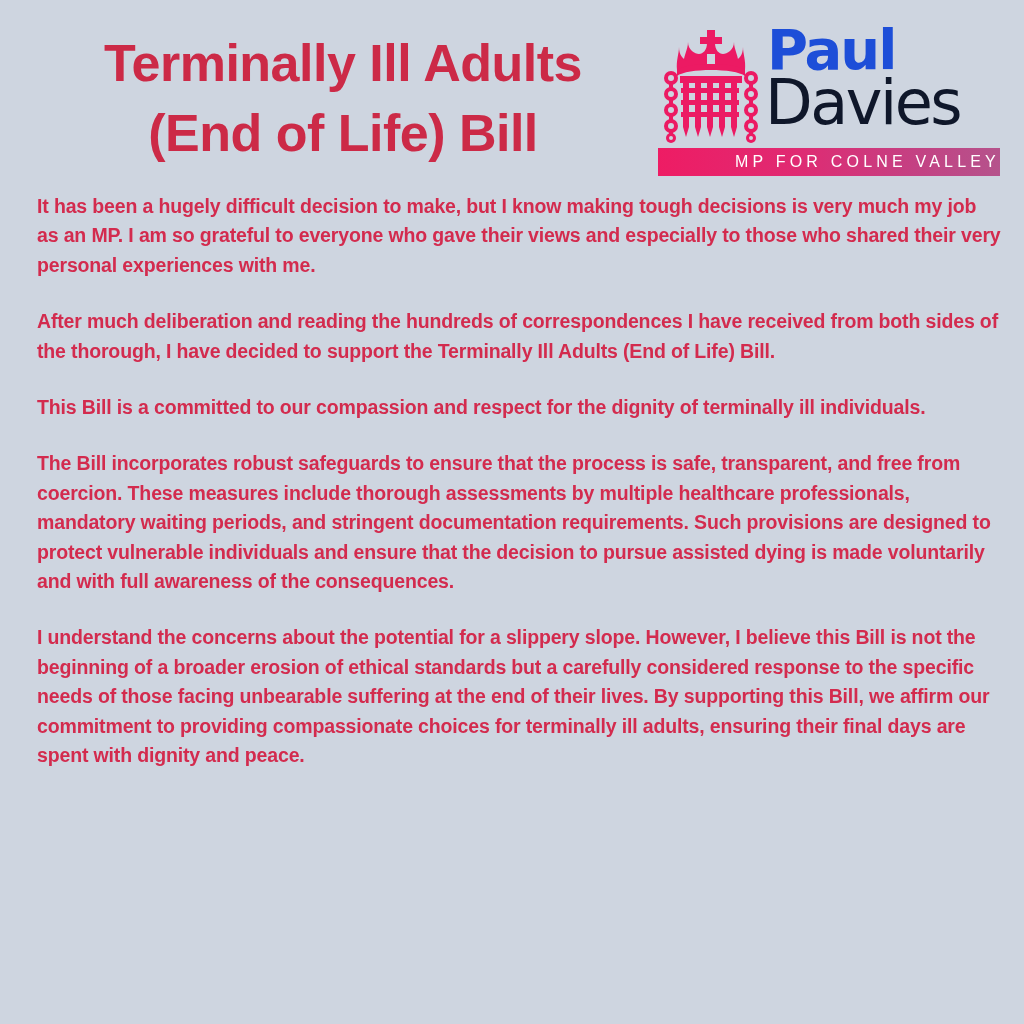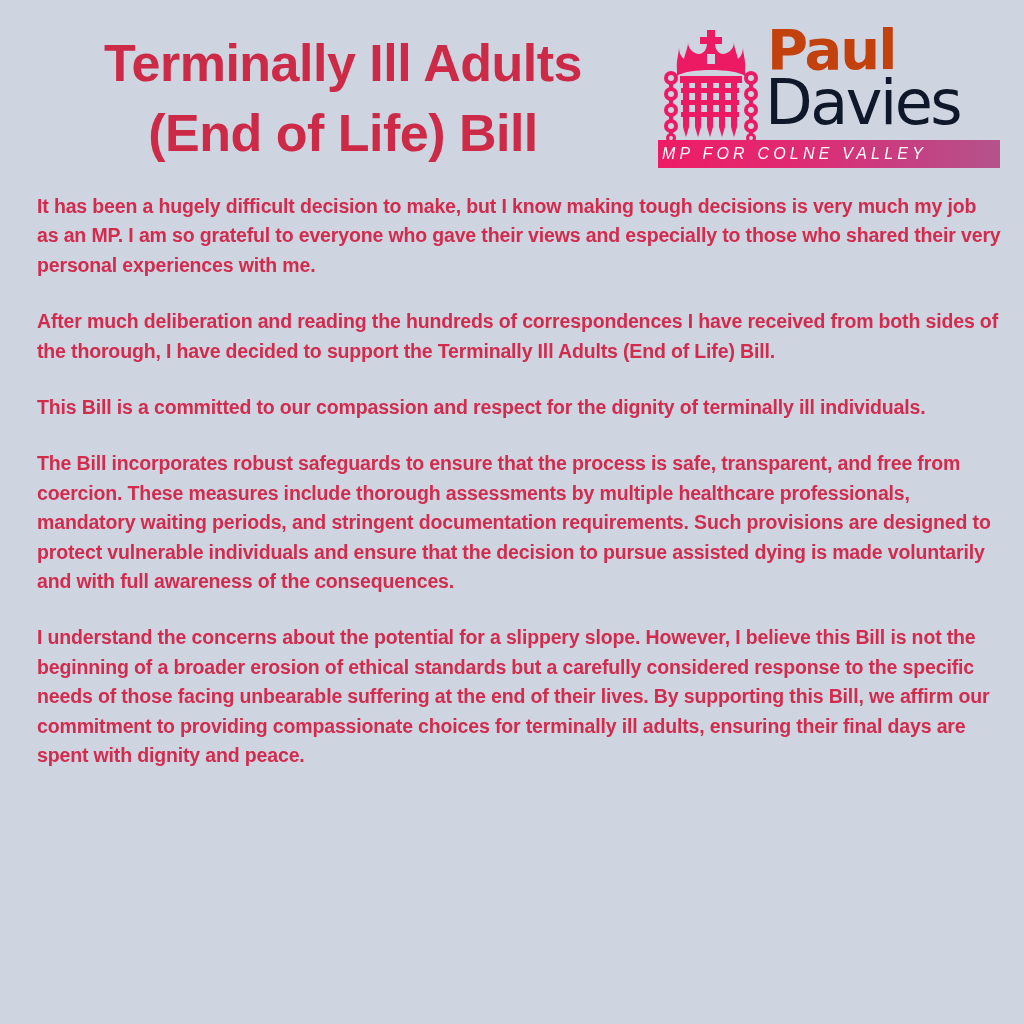--- a/index.html
+++ b/index.html
@@ -63,44 +63,43 @@
   }
   .logo-first {
     position: absolute;
     left: 0px;
     top: 2px;
     font-family: "DejaVu Sans", sans-serif;
     font-weight: bold;
     font-size: 56px;
     line-height: 56px;
     letter-spacing: -2px;
-    color: #c2410c;
+    color: #1d4ed8;
   }
   .logo-last {
     position: absolute;
     left: -2px;
     top: 52px;
     font-family: "DejaVu Sans", sans-serif;
     font-weight: normal;
     font-size: 62px;
     line-height: 62px;
     letter-spacing: -2.5px;
     color: #0f172a;
   }
   #logo-strap {
     position: absolute;
     left: 3px;
-    top: 116px;
+    top: 124px;
     width: 342px;
     height: 28px;
     background: linear-gradient(to right, #ee1c64 0%, #e02a72 40%, #c44183 75%, #b5538c 100%);
     display: flex;
     align-items: center;
-    justify-content: flex-start;
-    font-style: italic;
+    justify-content: flex-end;
   }
   #logo-strap-text {
     color: #ffffff;
     font-family: "Liberation Sans", sans-serif;
     font-size: 16px;
     font-weight: normal;
     letter-spacing: 4.2px;
     padding-left: 4px;
     white-space: nowrap;
   }

